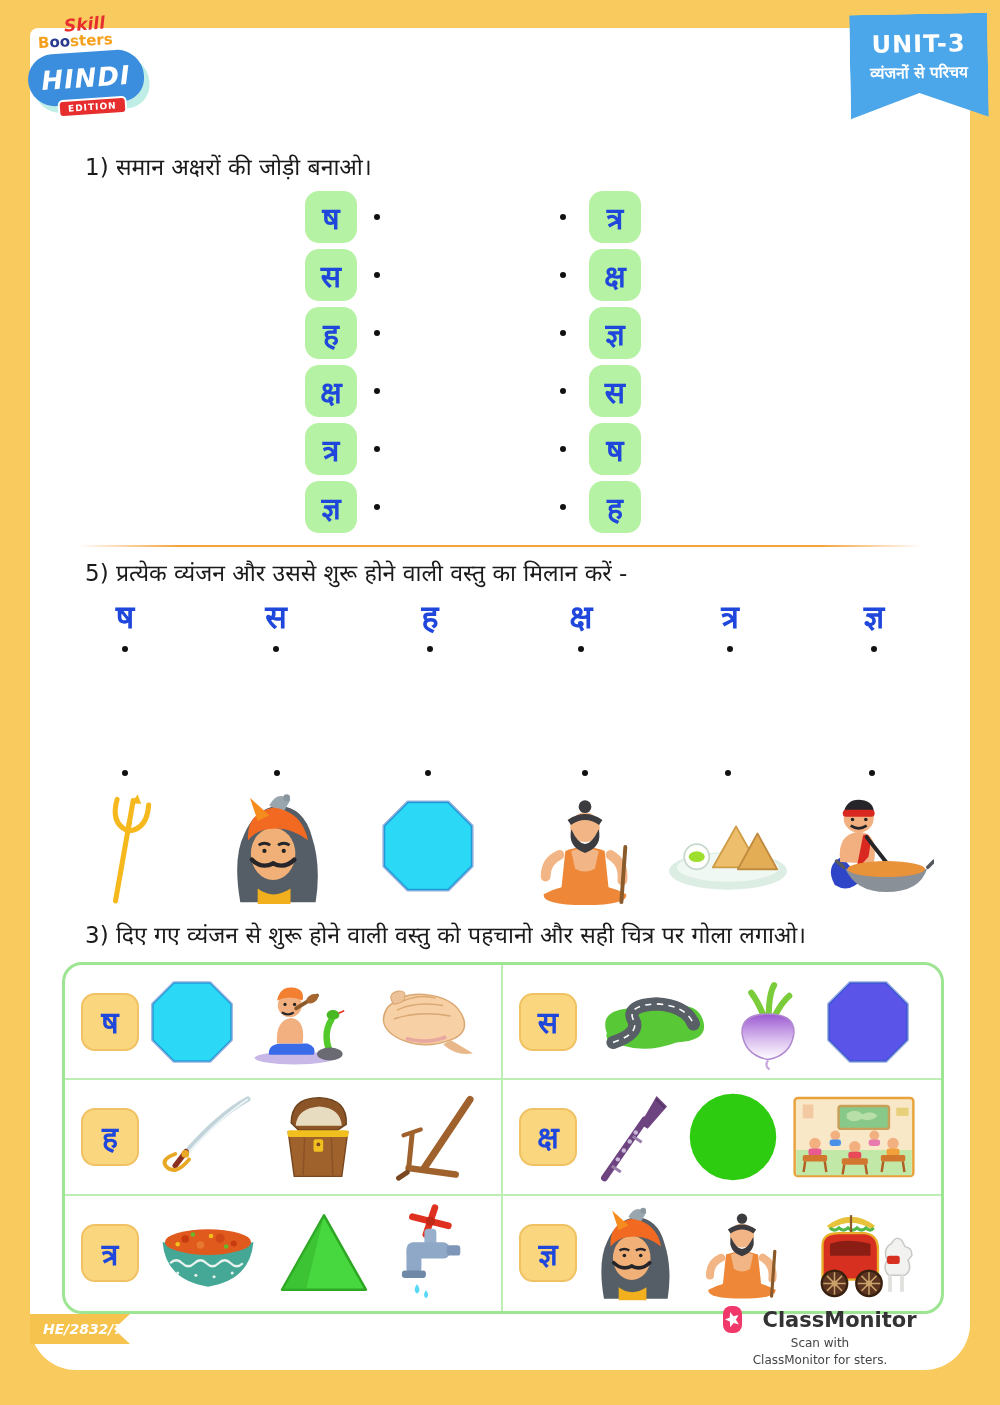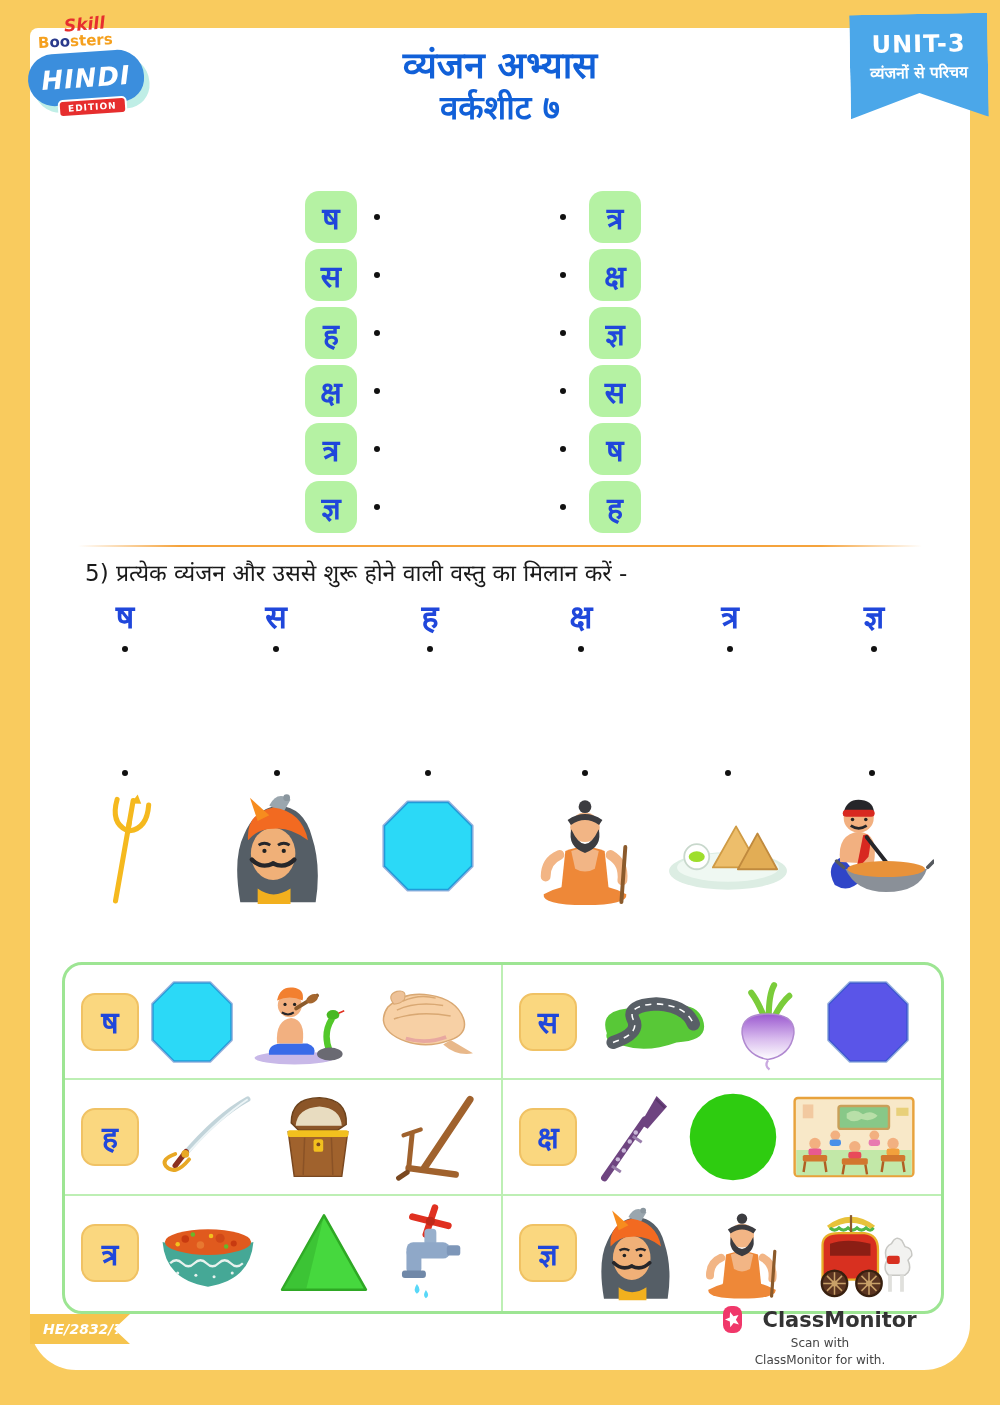--- a/index.html
+++ b/index.html
@@ -298,30 +298,27 @@
 
   <div class="logo">
     <div class="skill">Skill</div>
     <div class="boosters"><span>B</span><span class="oo">oo</span><span>sters</span></div>
     <div class="blob">
         <span>HINDI</span>
       </div>
     <div class="edition">EDITION</div>
   </div>
 
-  <div class="title">
-    <div class="t1">व्यंजन अभ्यास</div>
-    <div class="t2">वर्कशीट ७</div>
-  </div>
 
   <div class="unit-badge">
     <div class="u1">UNIT-3</div>
     <div class="u2">व्यंजनों से परिचय</div>
   </div>
 
+  <div class="heading" style="top:150px;">1) समान अक्षरों की जोड़ी बनाओ।</div>
 
   <div class="gbox" style="left:305px;top:191px;">ष</div>
   <div class="dot" style="left:374px;top:214px;"></div>
   <div class="dot" style="left:560px;top:214px;"></div>
   <div class="gbox" style="left:589px;top:191px;">त्र</div>
 
   <div class="gbox" style="left:305px;top:249px;">स</div>
   <div class="dot" style="left:374px;top:272px;"></div>
   <div class="dot" style="left:560px;top:272px;"></div>
   <div class="gbox" style="left:589px;top:249px;">क्ष</div>
@@ -395,20 +392,21 @@
       <svg width="134" height="85">
         <use href="#i-samosa"></use>
       </svg>
     </div>
   <div class="imgslot" style="left:872px;top:788px;">
       <svg width="124" height="116">
         <use href="#i-cook"></use>
       </svg>
     </div>
 
+  <div class="heading" style="top:918px;">3) दिए गए व्यंजन से शुरू होने वाली वस्तु को पहचानो और सही चित्र पर गोला लगाओ।</div>
 
   <div class="grid">
     <div class="cell">
       <div class="ybox">ष</div>
       <div class="slots">
         <span class="slot">
             <svg width="86" height="86" style="color:#2BD9F7">
               <use href="#i-octagon"></use>
             </svg>
           </span>
@@ -531,16 +529,16 @@
     <div class="row">
       <span class="cmicon">
           <svg width="19" height="19">
             <use href="#i-star"></use>
           </svg>
         </span>
       <span class="cmname">ClassMonitor</span>
     </div>
     <div class="cmsub">
       <span>Scan with</span><br>
-      <span>ClassMonitor for with.</span>
+      <span>ClassMonitor for sters.</span>
     </div>
   </div>
 </div>
 
 </body></html>

